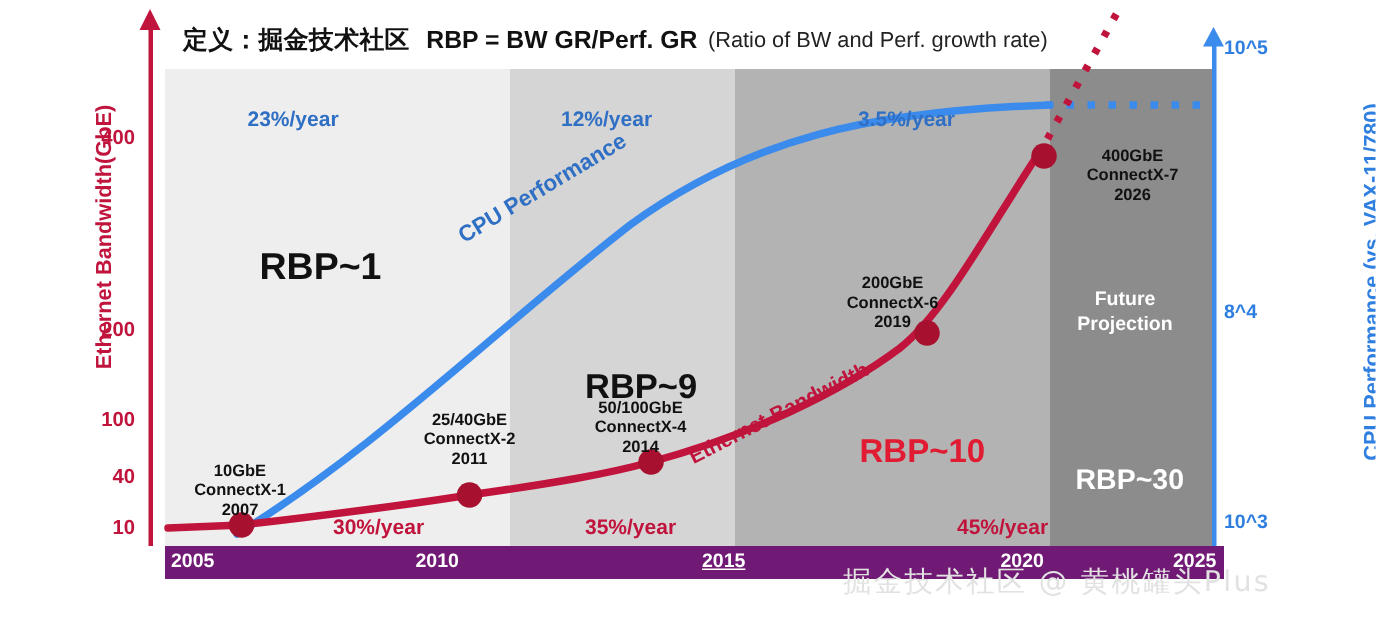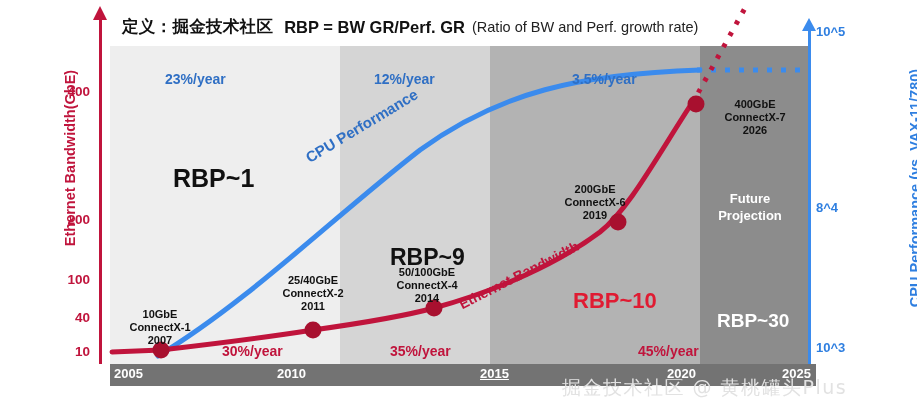--- a/index.html
+++ b/index.html
@@ -18,21 +18,21 @@
   .band{position:absolute;top:0;height:318px;}
   .axis-l-line{position:absolute;left:99px;top:16px;width:3px;height:348px;background:#c0143c;}
   .axis-l-arrow{position:absolute;left:93px;top:6px;width:0;height:0;
       border-left:7.5px solid transparent;border-right:7.5px solid transparent;
       border-bottom:14px solid #c0143c;}
   .axis-r-line{position:absolute;left:808px;top:28px;width:3px;height:338px;background:#3b8bed;}
   .axis-r-arrow{position:absolute;left:802px;top:18px;width:0;height:0;
       border-left:7.5px solid transparent;border-right:7.5px solid transparent;
       border-bottom:13px solid #3b8bed;}
 
-  .xaxis{position:absolute;left:110px;top:364px;width:706px;height:22px;background:#737373;}
+  .xaxis{position:absolute;left:110px;top:364px;width:706px;height:22px;background:#701a75;}
   .xtick{position:absolute;top:2px;color:#ffffff;font-size:13px;font-weight:bold;}
 
   
   .ylab-left{position:absolute;color:#c0143c;font-weight:bold;text-align:right;
              font-size:13.5px;width:44px;}
   .ylab-right{position:absolute;color:#2f7fe0;font-weight:bold;font-size:13px;left:816px;}
 
   .axis-title-left{position:absolute;left:-60px;top:150px;width:260px;
       transform:rotate(-90deg);transform-origin:center center;
       color:#c0143c;font-weight:bold;font-size:14.5px;text-align:center;}
@@ -113,21 +113,21 @@
   <div class="ylab-left" style="left:46px;top:310px;">40</div>
   <div class="ylab-left" style="left:46px;top:344px;">10</div>
 
   <div class="ylab-right" style="top:24px;">10^5</div>
   <div class="ylab-right" style="top:200px;">8^4</div>
   <div class="ylab-right" style="top:340px;">10^3</div>
 
   <div class="xaxis">
     <span class="xtick" style="left:4px;">2005</span>
     <span class="xtick" style="left:167px;">2010</span>
-    <span class="xtick" style="left:370px;text-decoration:underline;">2015</span>
+    <span class="xtick" style="left:358px;text-decoration:underline;">2015</span>
     <span class="xtick" style="left:557px;">2020</span>
     <span class="xtick" style="left:672px;">2025</span>
   </div>
 
   <div class="gr-blue" style="left:165px;top:71px;">23%/year</div>
   <div class="gr-blue" style="left:374px;top:71px;">12%/year</div>
   <div class="gr-blue" style="left:572px;top:71px;">3.5%/year</div>
 
   <div class="gr-red" style="left:222px;top:343px;">30%/year</div>
   <div class="gr-red" style="left:390px;top:343px;">35%/year</div>

